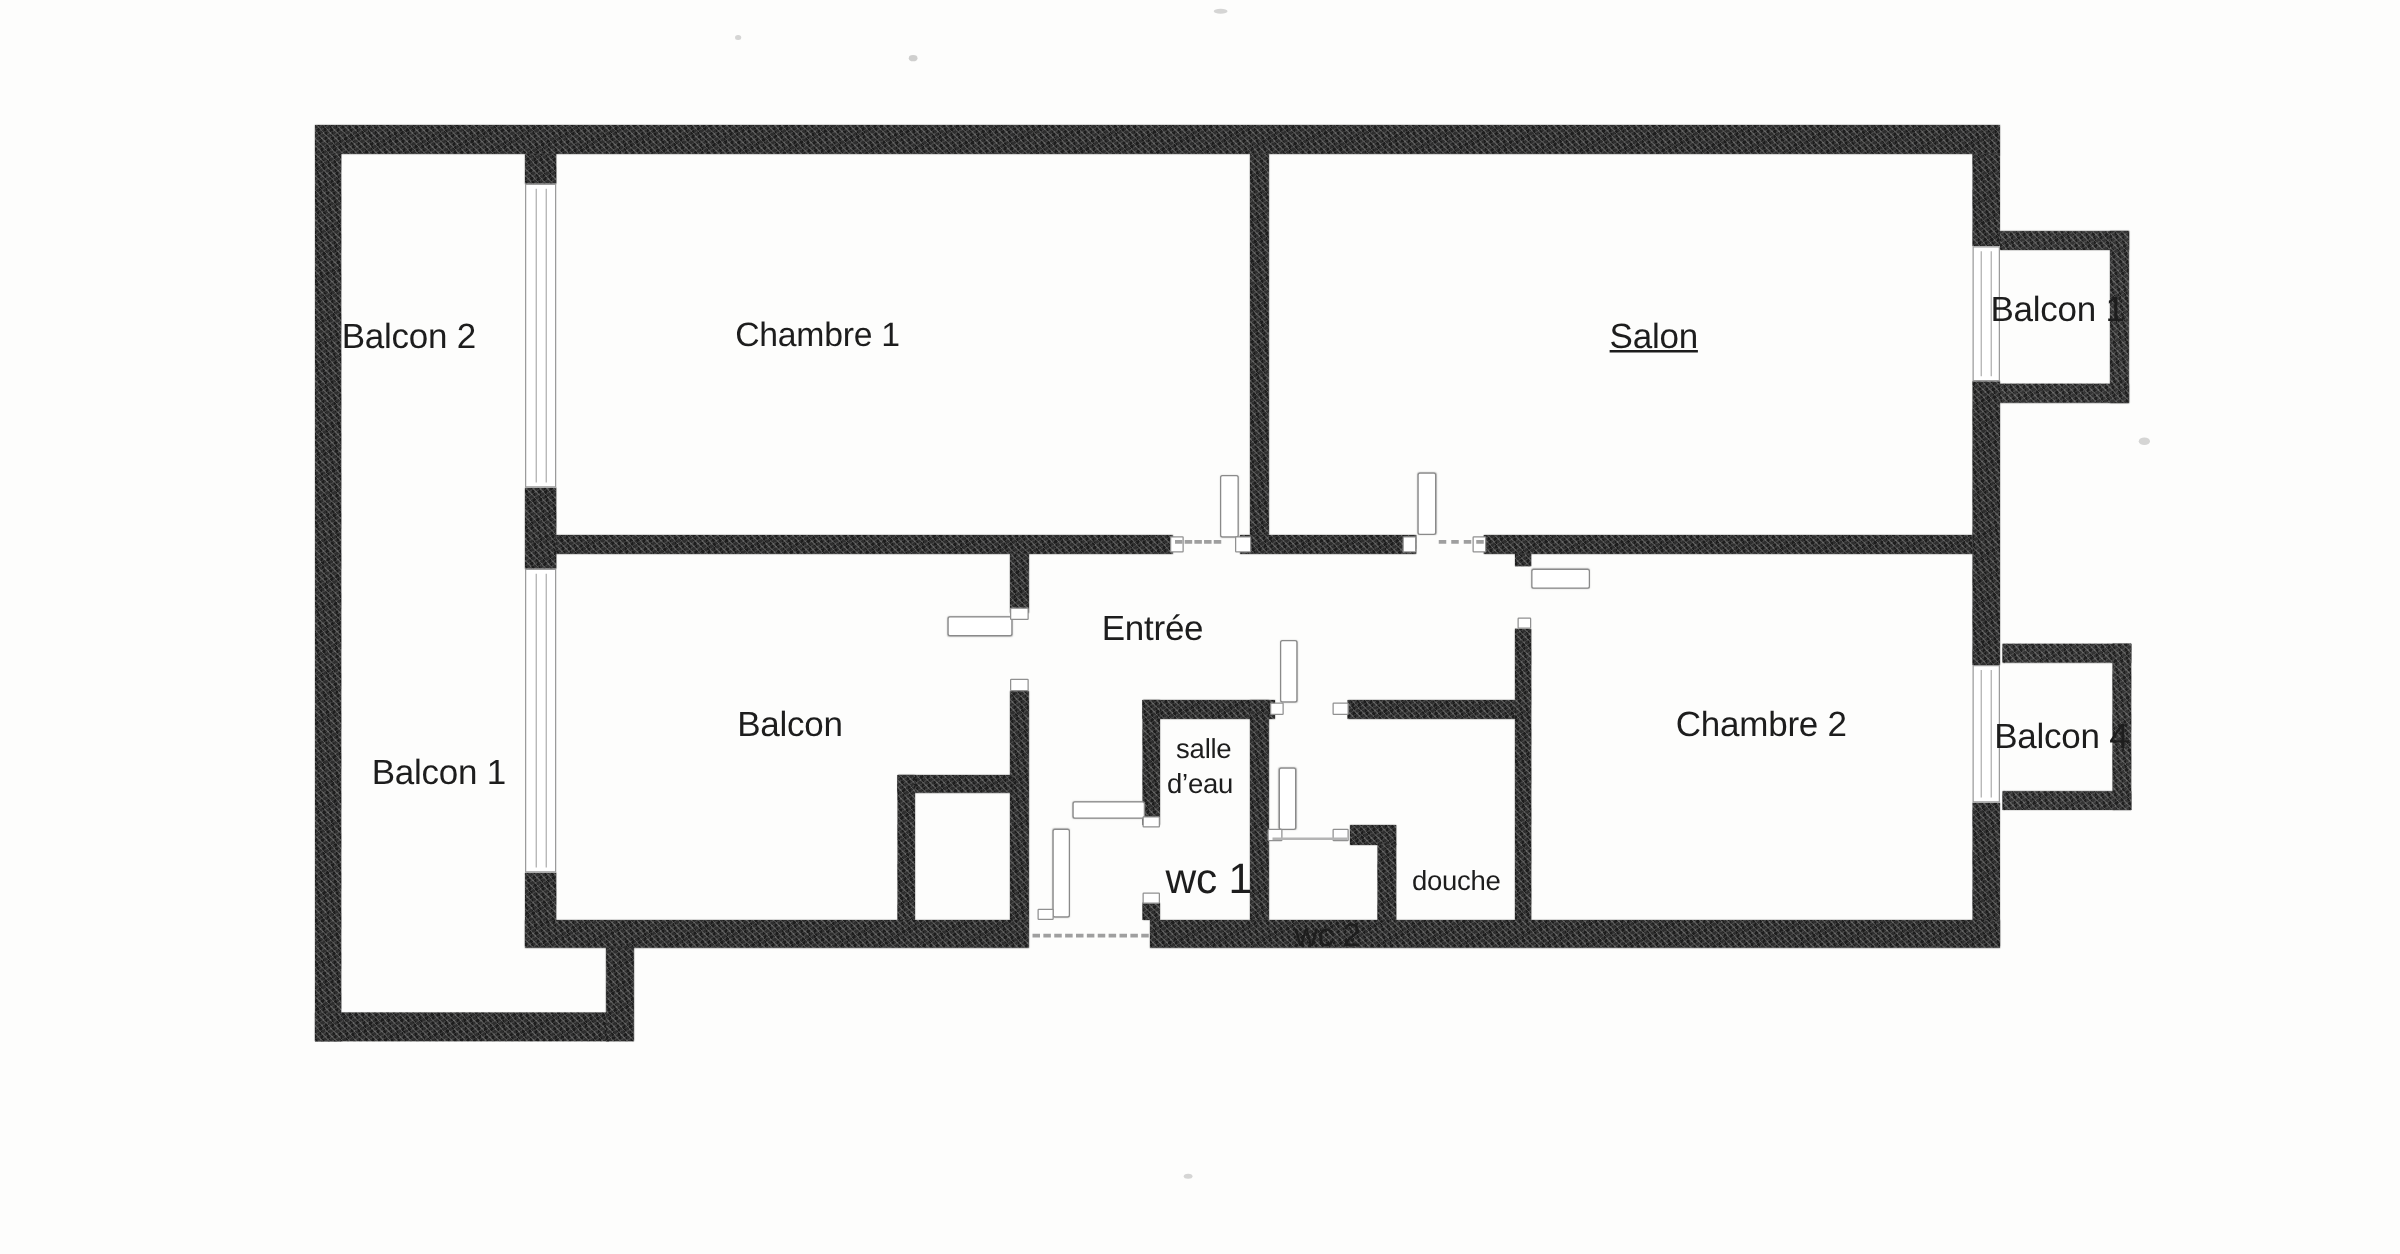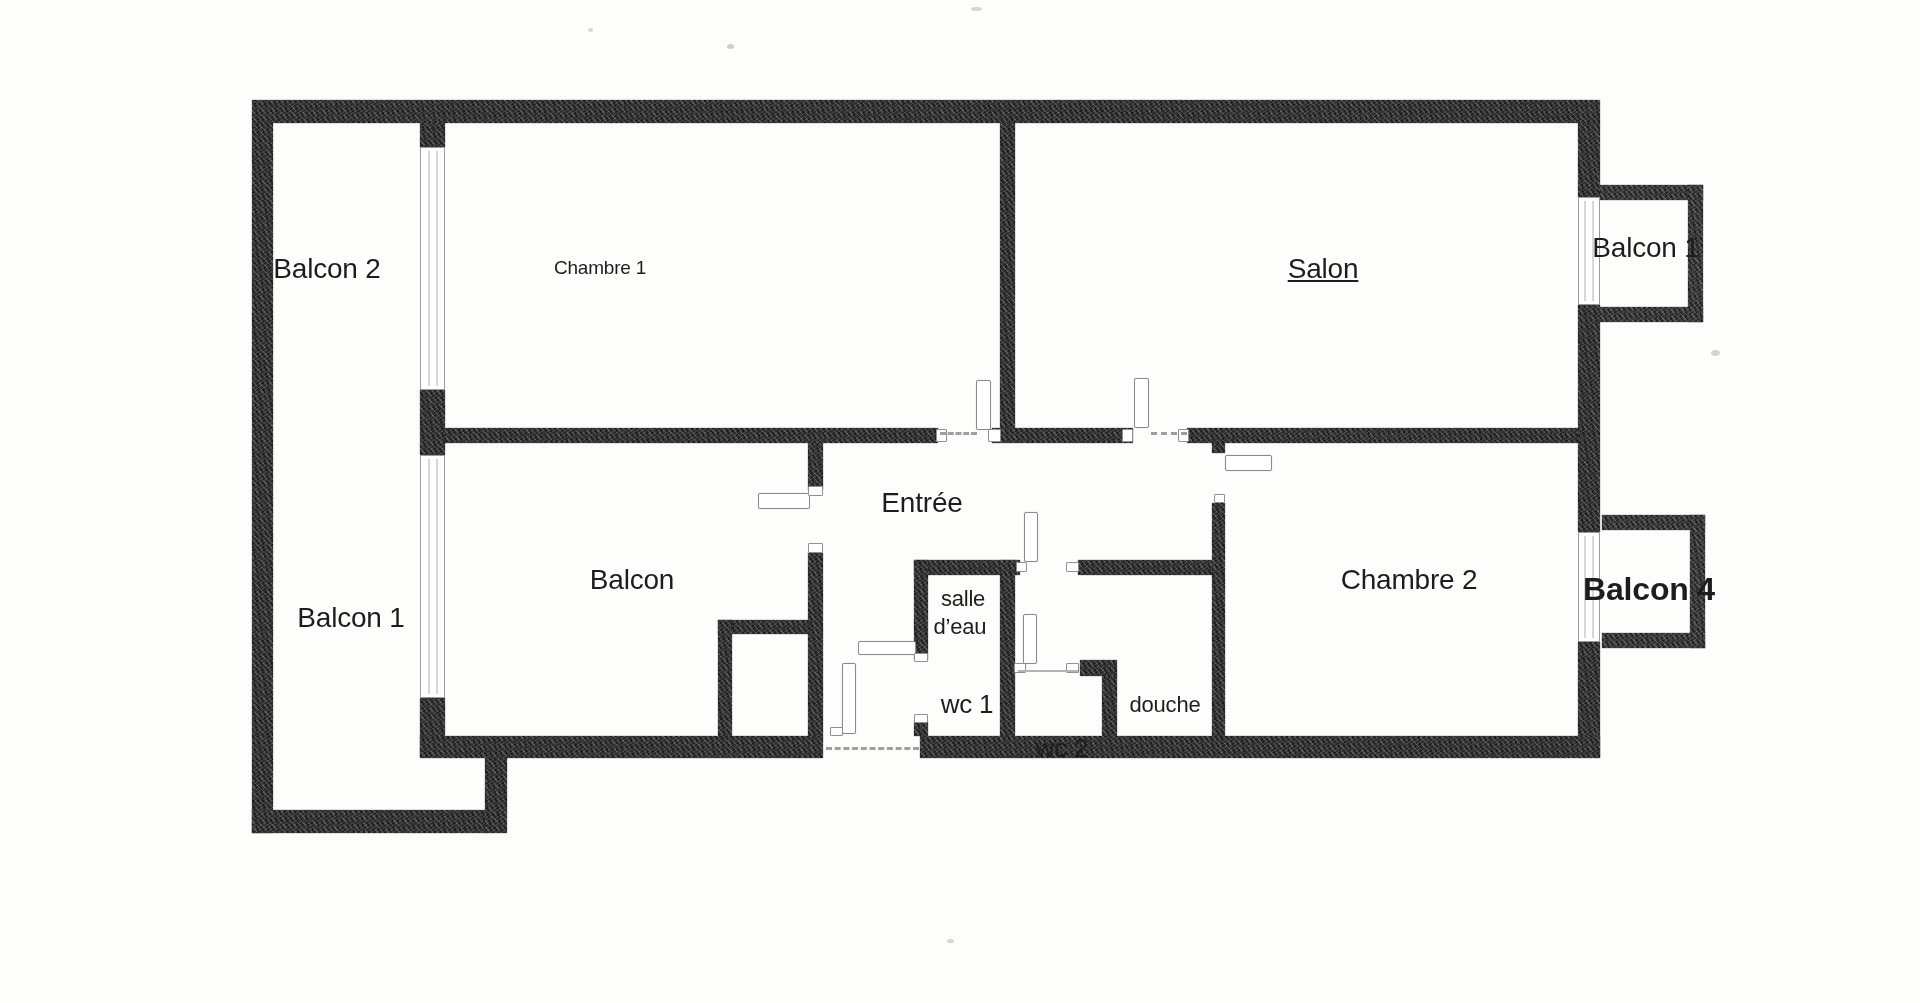--- a/index.html
+++ b/index.html
@@ -136,27 +136,27 @@
       <div class="th " style="left: 940px; top: 432px; width: 37px;"></div>
       <div class="th " style="left: 1151px; top: 432px; width: 36px;"></div>
       <div class="th " style="left: 826px; top: 747px; width: 93px;"></div>
       <div class="th solid" style="left: 1018px; top: 670px; width: 60px;"></div>
       <div class="speck" style="left: 588px; top: 28px; width: 5px; height: 4px; opacity: 0.35;"></div>
       <div class="speck" style="left: 727px; top: 44px; width: 7px; height: 5px; opacity: 0.4;"></div>
       <div class="speck" style="left: 971px; top: 7px; width: 11px; height: 4px; opacity: 0.35;"></div>
       <div class="speck" style="left: 947px; top: 939px; width: 7px; height: 4px; opacity: 0.35;"></div>
       <div class="speck" style="left: 1711px; top: 350px; width: 9px; height: 6px; opacity: 0.35;"></div>
       <div class="lbl" style="left: 327px; top: 269px; font-size: 28px;">Balcon 2</div>
-      <div class="lbl" style="left: 600px; top: 268px; font-size: 19px;">Chambre 1</div>
+      <div class="lbl" style="left: 654px; top: 268px; font-size: 27px;">Chambre 1</div>
       <div class="lbl" style="left: 1323px; top: 269px; font-size: 28px; text-decoration: underline;">Salon</div>
       <div class="lbl" style="left: 1646px; top: 248px; font-size: 28px;">Balcon 1</div>
       <div class="lbl" style="left: 351px; top: 618px; font-size: 28px;">Balcon 1</div>
       <div class="lbl" style="left: 632px; top: 580px; font-size: 28px;">Balcon</div>
       <div class="lbl" style="left: 922px; top: 503px; font-size: 28px;">Entrée</div>
       <div class="lbl" style="left: 1409px; top: 580px; font-size: 28px;">Chambre 2</div>
-      <div class="lbl" style="left: 1649px; top: 589px; font-size: 32px; font-weight: bold;">Balcon 4</div>
+      <div class="lbl" style="left: 1649px; top: 589px; font-size: 28px;">Balcon 4</div>
       <div class="lbl" style="left: 963px; top: 599px; font-size: 22px;">salle</div>
       <div class="lbl" style="left: 960px; top: 627px; font-size: 22px;">d’eau</div>
-      <div class="lbl" style="left: 967px; top: 704px; font-size: 26px;">wc 1</div>
+      <div class="lbl" style="left: 967px; top: 704px; font-size: 34px;">wc 1</div>
       <div class="lbl" style="left: 1062px; top: 704px; font-size: 26px; margin-top: 44px;">wc 2</div>
       <div class="lbl" style="left: 1165px; top: 705px; font-size: 22px;">douche</div>
     </div>
 </div>
 
 </body></html>

